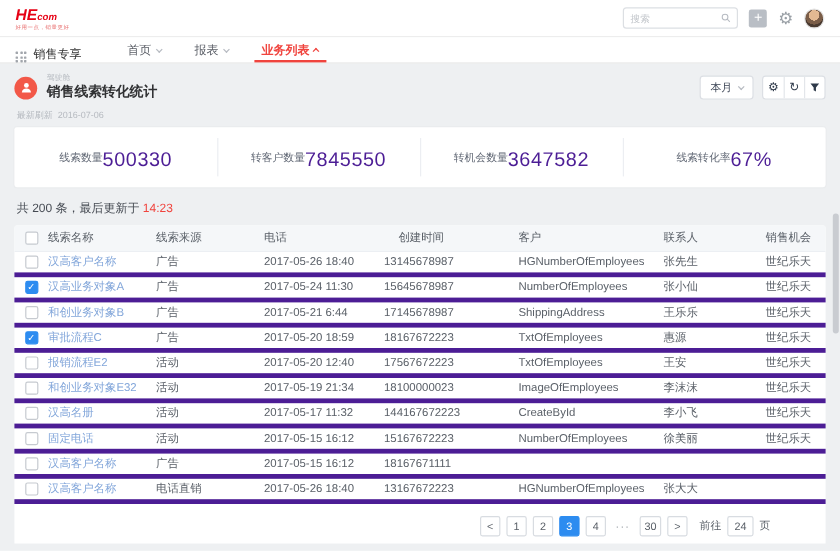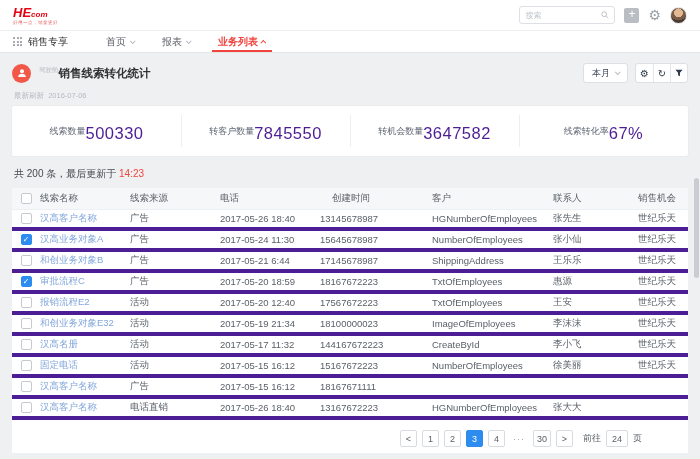--- a/index.html
+++ b/index.html
@@ -36,21 +36,21 @@
   .avatar {
     width:17px; height:17px; border-radius:50%;
     background:radial-gradient(circle at 50% 32%, #e3b992 0 34%, #7a5d48 35% 60%, #4a3a30 61%);
     border:1px solid #e5e5e5; cursor:pointer;
   }
   
   .navbar {
     height:22px; background:#fff; border-bottom:1px solid #e6e6e6;
     display:flex; align-items:stretch; padding:0 13px; font-size:10px;
   }
-  .nav-left { display:flex; align-items:center; gap:6px; color:#333; }
+  .nav-left { display:flex; align-items:flex-end; gap:6px; color:#333; }
   .grid-icon { display:inline-grid; grid-template-columns:repeat(3,2px); grid-gap:1.5px; }
   .grid-icon i { width:2px; height:2px; background:#a2a6ac; border-radius:.5px; }
   .nav-tabs { display:flex; margin-left:24px; }
   .nav-tab {
     display:flex; align-items:center; gap:4px; padding:0 6px; margin:0 8px;
     color:#5a5e66; cursor:pointer; position:relative;
   }
   .nav-tab.active { color:#f0443e; font-weight:bold; }
   .nav-tab.active::after {
     content:""; position:absolute; left:0; right:0; bottom:0; height:2px; background:#f0443e;
@@ -59,21 +59,21 @@
   .chev.down { transform:rotate(45deg) translateY(-1px); }
   .chev.up { transform:rotate(-135deg) translateY(-1px); }
   .nav-tab.active .chev { border-color:#f0443e; }
   
   .content { padding:6px 12px 0; }
   .title-row { display:flex; align-items:center; height:28px; }
   .title-badge {
     width:19px; height:19px; border-radius:50%; background:#f25848;
     display:flex; align-items:center; justify-content:center; margin-right:8px; flex:0 0 auto;
   }
-  .title-texts { display:flex; flex-direction:row; line-height:1.25; }
+  .title-texts { display:flex; flex-direction:column; line-height:1.25; }
   .title-cat { font-size:6.5px; color:#b9bdc3; }
   .title-main { font-size:11.5px; font-weight:bold; color:#303133; }
   .title-actions { margin-left:auto; display:flex; align-items:center; gap:7px; }
   .period-btn {
     height:20px; background:#fff; border:1px solid #dcdfe4; border-radius:3px;
     font-size:9px; color:#3b4454; display:flex; align-items:center; gap:5px;
     padding:0 8px; cursor:pointer;
   }
   .icon-group { display:flex; border:1px solid #dcdfe4; border-radius:3px; background:#fff; overflow:hidden; }
   .icon-group .ig-btn {

